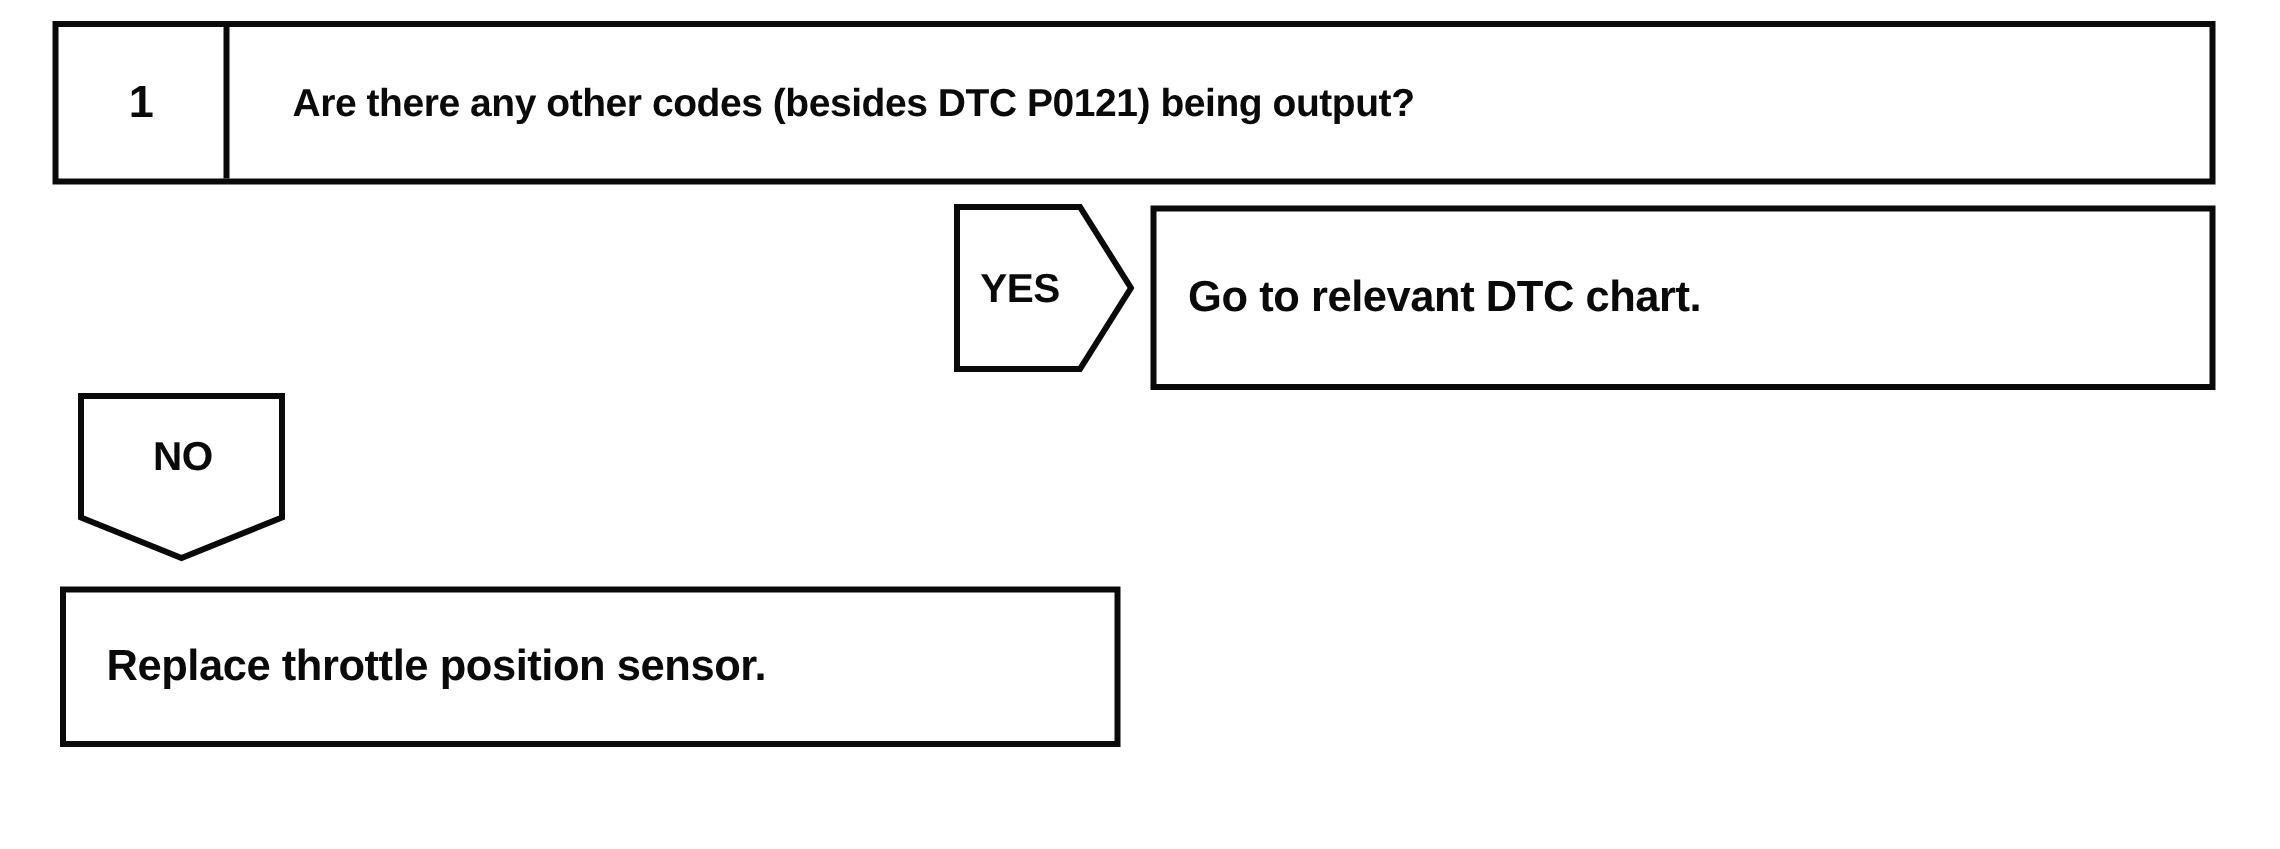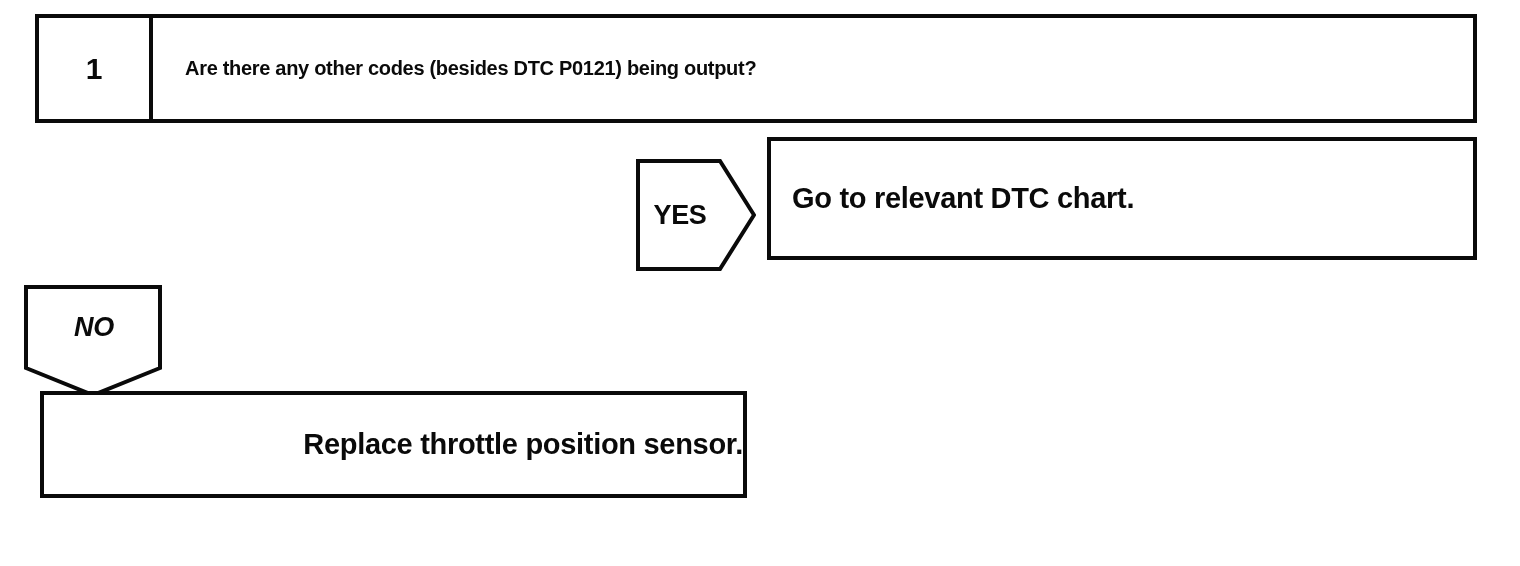--- a/index.html
+++ b/index.html
@@ -34,54 +34,53 @@
     align-items: center;
     justify-content: center;
     font-size: 30px;
     letter-spacing: -0.3px;
   }
   .step-question-cell {
     flex: 1;
     height: 100%;
     display: flex;
     align-items: center;
-    padding-left: 32px;
-    font-size: 20px;
+    padding-left: 42px;
+    font-size: 26px;
     letter-spacing: -0.3px;
   }
   .connector {
     position: absolute;
-    margin-top: 23px;
   }
   .connector svg { display: block; }
   .connector-label {
     position: absolute;
     display: flex;
     align-items: center;
     justify-content: center;
     font-size: 27px;
     letter-spacing: -0.3px;
   }
   .yes-connector { left: 636px; top: 136px; width: 120px; height: 112px; }
   .yes-connector .connector-label { left: 0; top: 0; width: 88px; height: 112px; }
-  .no-connector { left: 24px; top: 262px; width: 140px; height: 113px; font-style: italic; }
+  .no-connector { left: 52px; top: 262px; width: 140px; height: 113px; }
   .no-connector .connector-label { left: 0; top: 0; width: 140px; height: 84px; }
   .yes-action-box {
     left: 767px; top: 137px;
     width: 710px; height: 123px;
     padding-left: 21px;
     font-size: 29px;
     letter-spacing: -0.3px;
   }
   .no-action-box {
     left: 40px; top: 391px;
     width: 707px; height: 107px;
+    padding-left: 27px;
     font-size: 29px;
     letter-spacing: -0.3px;
-    justify-content: flex-end;
   }
 </style>
 </head>
 <body>
 
 <div class="canvas">
 
   <div class="flow-box step-box">
     <div class="step-number-cell">1</div>
     <div class="step-question-cell">Are there any other codes (besides DTC P0121) being output?</div>

